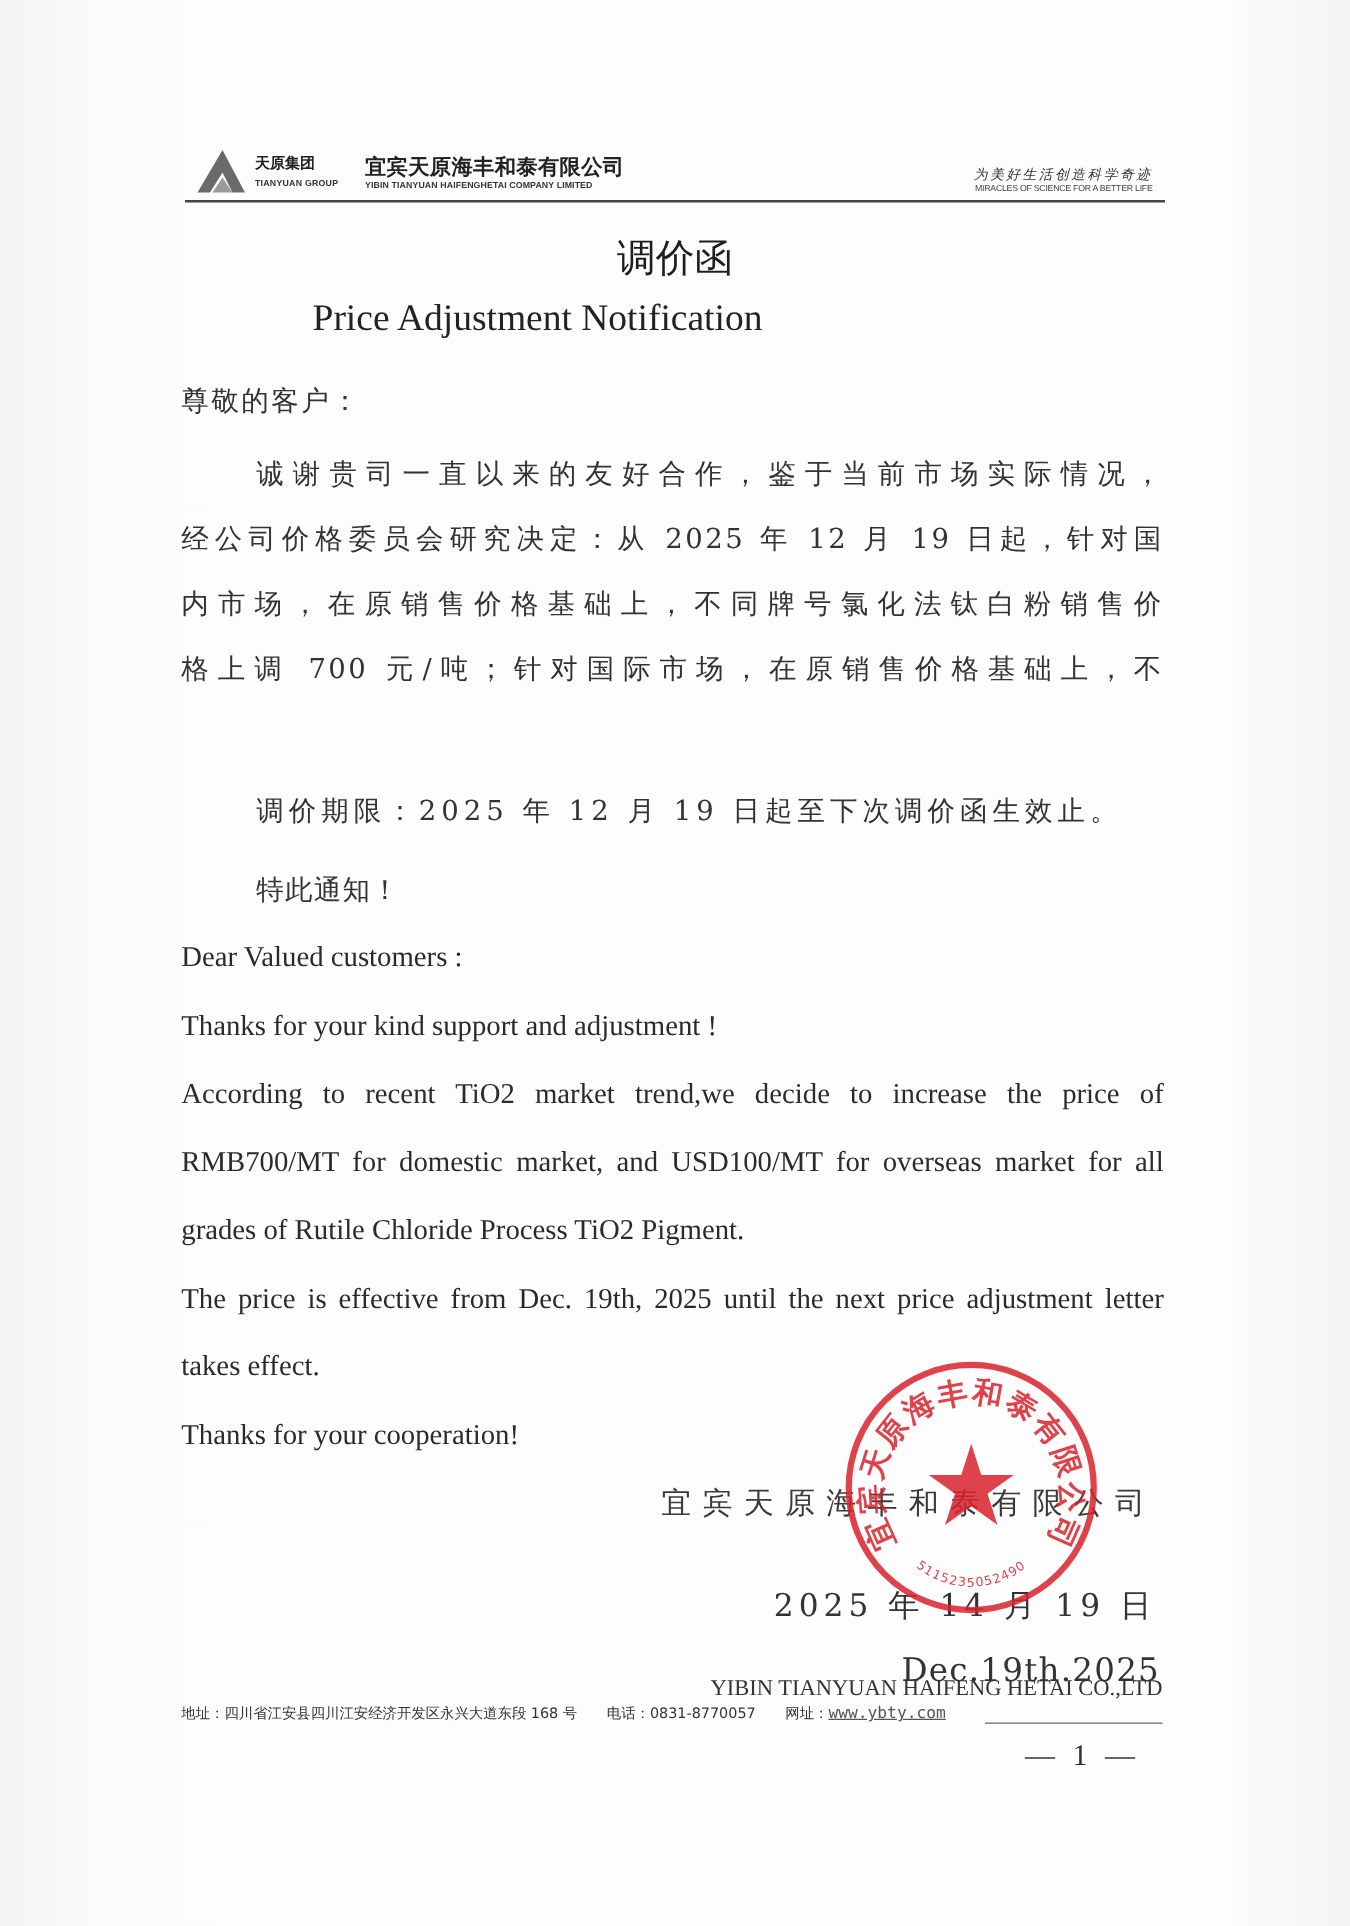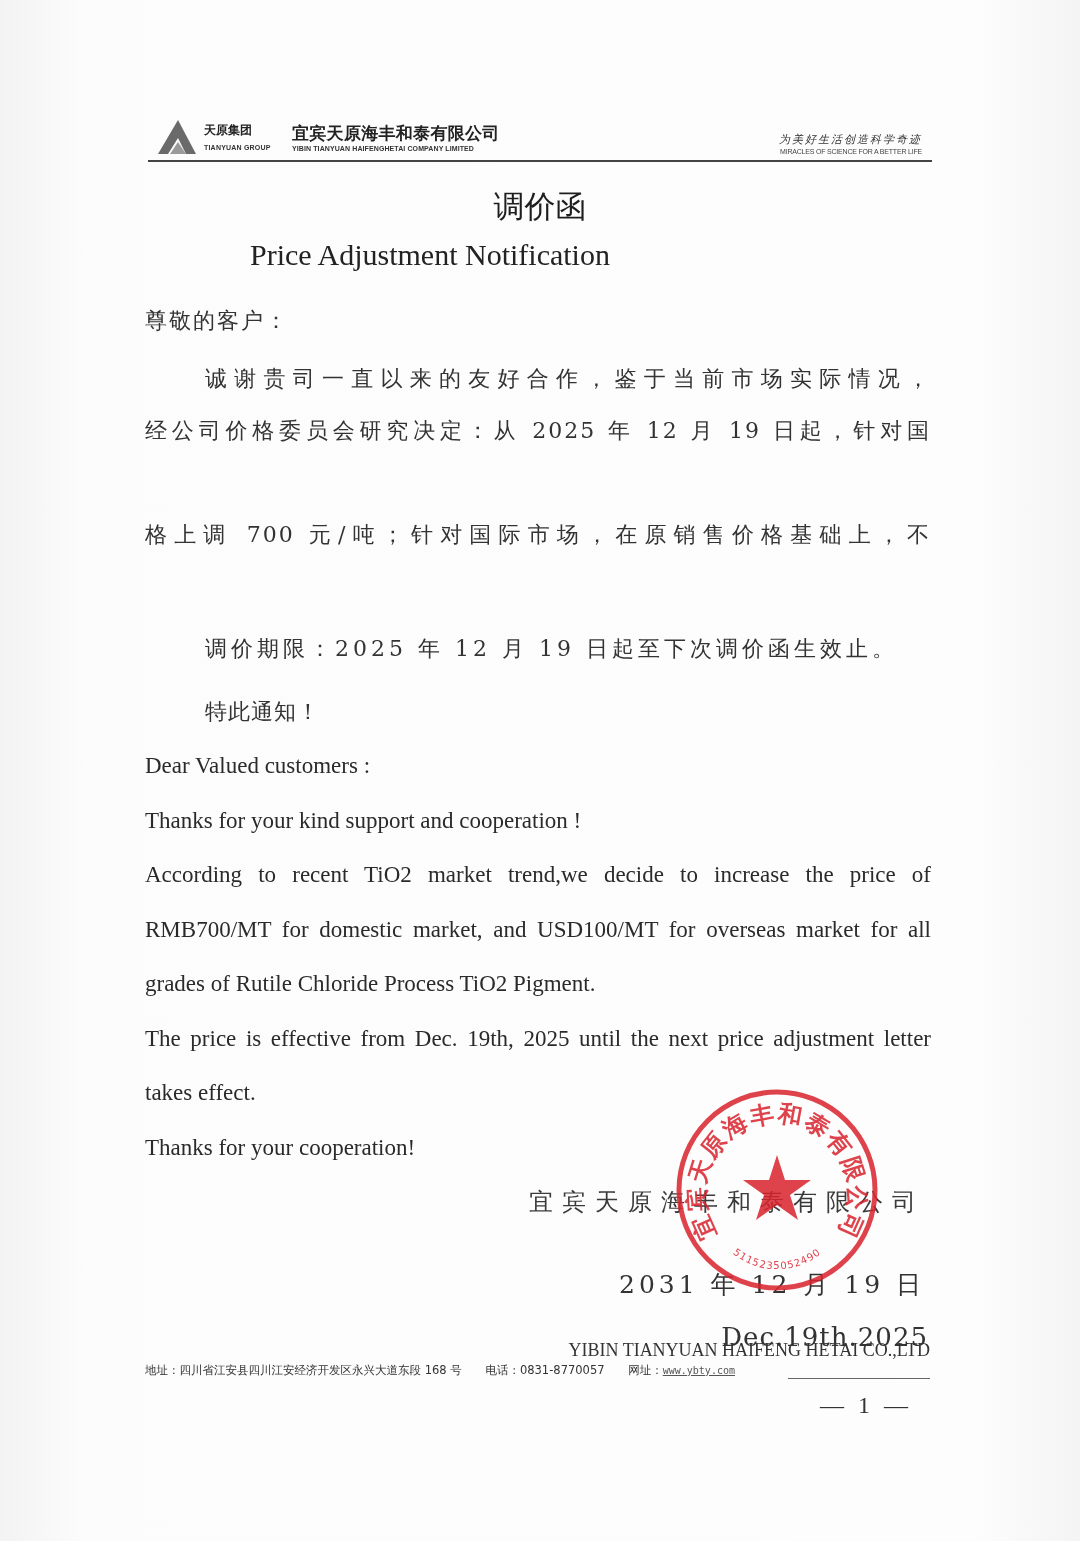--- a/index.html
+++ b/index.html
@@ -56,21 +56,21 @@
   .sig-en { position:absolute; right:150px; top:1292px; font-size:18px; color:#333;margin-top:48px; }
   .sig-date-cn { position:absolute; right:155px; top:1268px; font-family:"DejaVu Serif", serif; font-size:25px; letter-spacing:4px; color:#333; }
   .sig-date-en { position:absolute; right:152px; top:1322px; font-family:"DejaVu Serif", serif; font-size:26px; letter-spacing:1px; color:#333; }
 
   
   .seal { position:absolute; left:672px; top:1085px; width:210px; height:210px; opacity:0.85; }
 
   
   .footer { position:absolute; left:145px; top:1363px; font-family:"DejaVu Sans", sans-serif; font-size:11.5px; color:#333; white-space:nowrap; }
   .footer span { margin-right:20px; }
-  .footer .web { text-decoration:underline; font-family:"DejaVu Sans Mono", monospace; font-size:10px; color:#555; }
+  .footer .web { text-decoration:underline; font-family:"DejaVu Sans Mono", monospace; font-size:13px; color:#555; }
   .footer-rule { position:absolute; left:788px; top:1378px; width:142px; height:1px; background:#666; }
   .page-num { position:absolute; left:820px; top:1392px; font-size:24px; color:#333; letter-spacing:4px; }
 </style>
 </head>
 <body>
 
 <div class="page">
 
   <div class="hdr">
     <svg class="logo-mark" viewBox="0 0 42 40">
@@ -85,36 +85,37 @@
     <div class="slogan-en">MIRACLES OF SCIENCE FOR A BETTER LIFE</div>
   </div>
   <div class="hdr-rule"></div>
 
   <div class="title-cn">调价函</div>
   <div class="title-en">Price Adjustment Notification</div>
 
   <div class="cn cn-greet">尊敬的客户：</div>
   <div class="cn cn-line l1">诚谢贵司一直以来的友好合作，鉴于当前市场实际情况，</div>
   <div class="cn cn-line l2">经公司价格委员会研究决定：从 2025 年 12 月 19 日起，针对国</div>
+  <div class="cn cn-line l3">内市场，在原销售价格基础上，不同牌号氯化法钛白粉销售价</div>
   <div class="cn cn-line l4">格上调 700 元/吨；针对国际市场，在原销售价格基础上，不</div>
   <div class="cn cn-period">调价期限：2025 年 12 月 19 日起至下次调价函生效止。</div>
   <div class="cn cn-notice">特此通知！</div>
 
   <div class="en e1">Dear Valued customers :</div>
-  <div class="en e2">Thanks for your kind support and cooperation !</div>
+  <div class="en e2">Thanks for your kind support and adjustment !</div>
   <div class="en en-j e3">According to recent TiO2 market trend,we decide to increase the price of</div>
   <div class="en en-j e4">RMB700/MT for domestic market, and USD100/MT for overseas market for all</div>
   <div class="en e5">grades of Rutile Chloride Process TiO2 Pigment.</div>
   <div class="en en-j e6">The price is effective from Dec. 19th, 2025 until the next price adjustment letter</div>
   <div class="en e7">takes effect.</div>
   <div class="en e8">Thanks for your cooperation!</div>
 
   <div class="sig-cn">宜宾天原海丰和泰有限公司</div>
   <div class="sig-en">YIBIN TIANYUAN HAIFENG HETAI CO.,LTD</div>
-  <div class="sig-date-cn">2031 年 12 月 19 日</div>
+  <div class="sig-date-cn">2025 年 14 月 19 日</div>
   <div class="sig-date-en">Dec.19th.2025</div>
 
   <svg class="seal" viewBox="0 0 210 210">
     <defs>
       <path id="sealArc" d="M 40,140 A 72,72 0 1 1 170,140"></path>
       <path id="codeArc" d="M 52,160 A 70,70 0 0 0 158,160"></path>
     </defs>
     <circle cx="105" cy="105" r="98" fill="none" stroke="#d9232e" stroke-width="5"></circle>
     <text font-family="DejaVu Sans, sans-serif" font-size="24" font-weight="bold" fill="#d9232e" letter-spacing="2">
       <textPath href="#sealArc" startOffset="50%" text-anchor="middle">宜宾天原海丰和泰有限公司</textPath>

